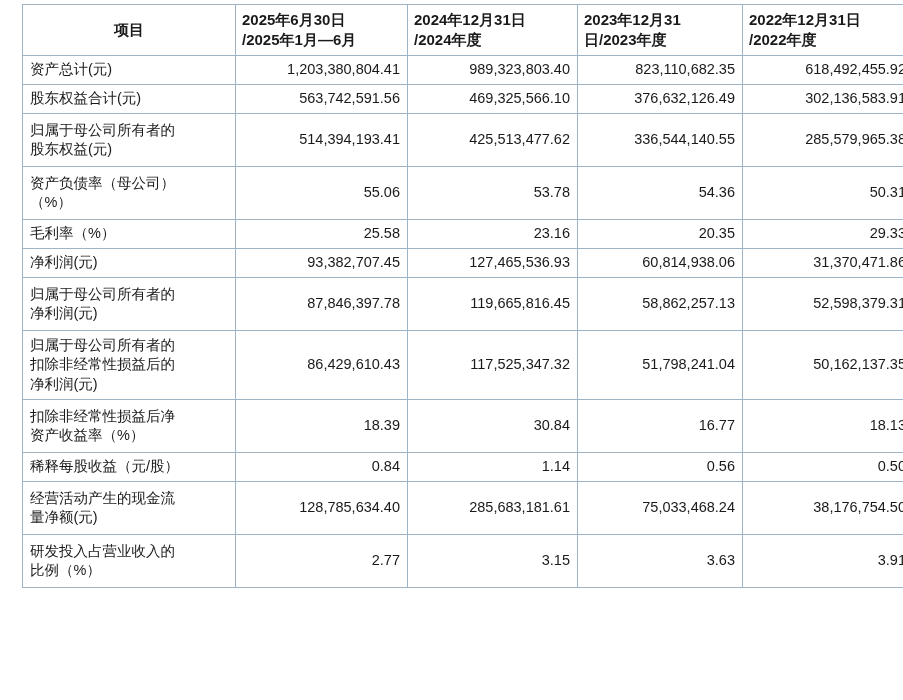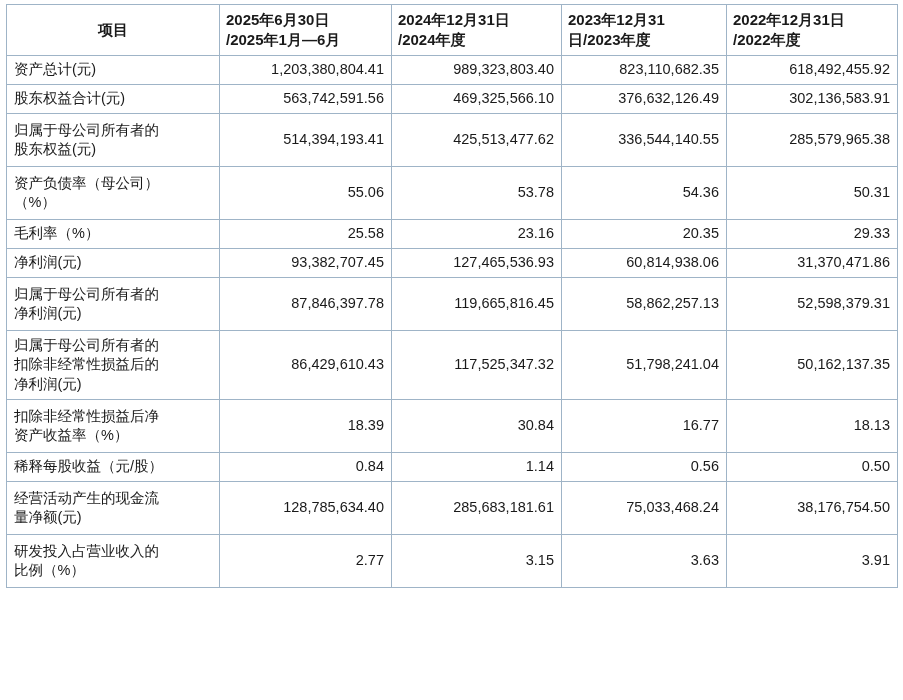--- a/index.html
+++ b/index.html
@@ -11,21 +11,21 @@
     width: 903px;
     height: 700px;
     font-family: "Liberation Sans", sans-serif;
     color: #1a1a1a;
     overflow: hidden;
   }
   .sheet {
     width: 903px;
     height: 516px;
     box-sizing: border-box;
-    padding: 4px 6px 0 6px;
+    padding: 4px 6px 0 22px;
   }
   table.fin {
     border-collapse: collapse;
     width: 891px;
     table-layout: fixed;
     font-size: 14.5px;
   }
   table.fin col.c0 { width: 213px; }
   table.fin col.c1 { width: 172px; }
   table.fin col.c2 { width: 170px; }

